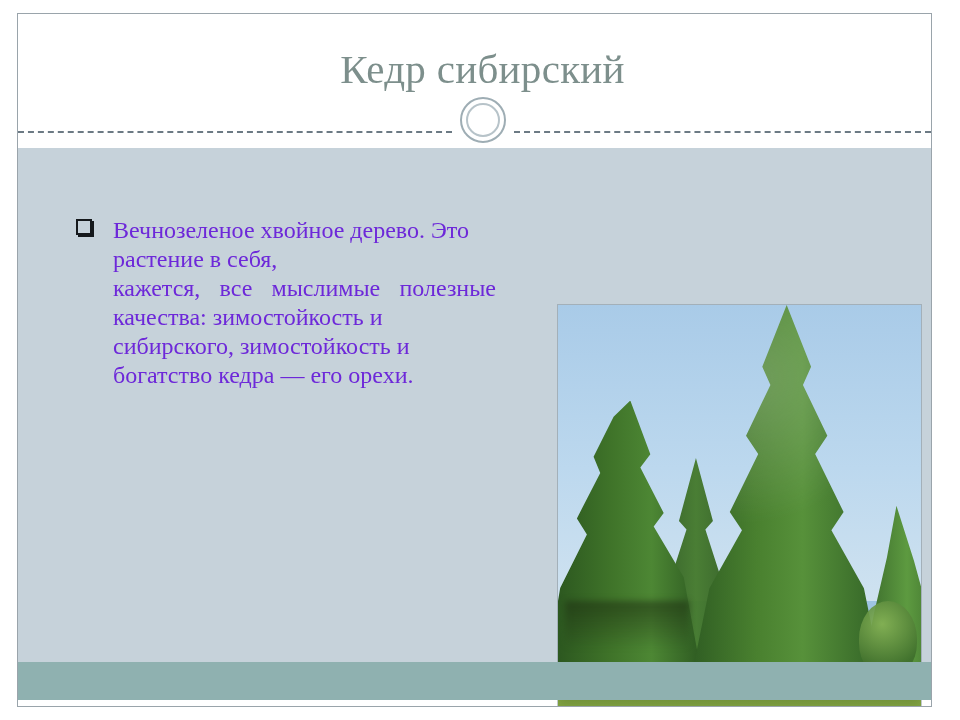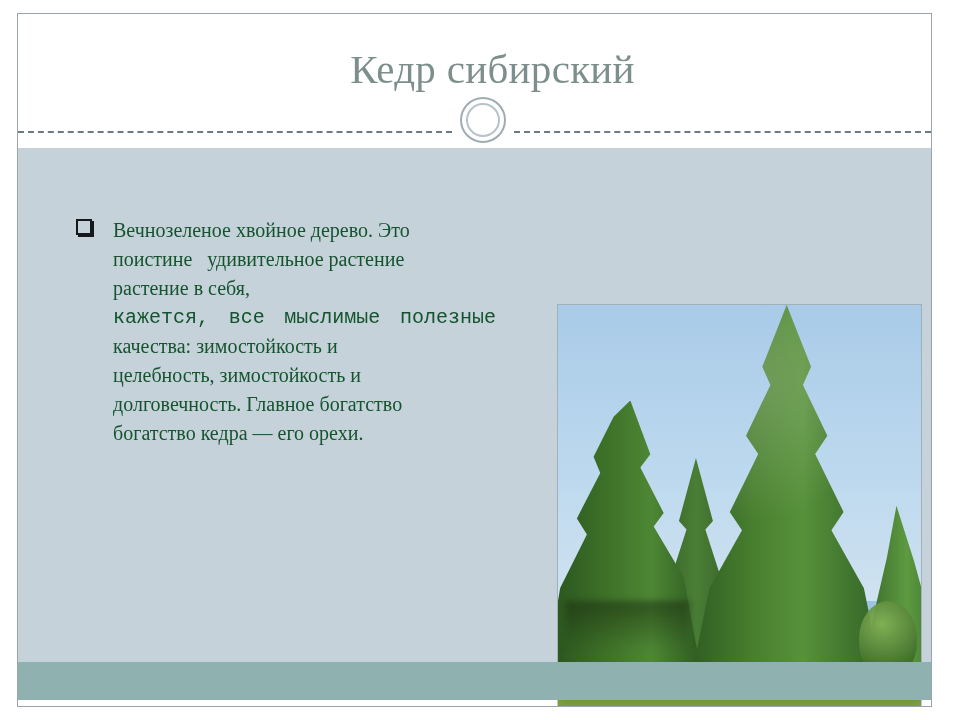--- a/index.html
+++ b/index.html
@@ -29,21 +29,21 @@
   
   #header {
     position: absolute;
     left: 0; top: 0;
     width: 913px;
     height: 134px;
     background: #ffffff;
   }
   #title {
     position: absolute;
-    left: 18px;
+    left: 8px;
     top: 30px;
     width: 913px;
     text-align: center;
     font-size: 41px;
     line-height: 50px;
     color: #7d8f8c;
     font-family: "Liberation Serif", "DejaVu Serif", serif;
     letter-spacing: 0.3px;
     white-space: nowrap;
   }
@@ -107,32 +107,31 @@
     position: absolute;
     left: 0;
     top: 3px;
     width: 16px;
     height: 16px;
     border: 2px solid #15191c;
     box-sizing: border-box;
     box-shadow: 2px 2px 0 #15191c;
   }
   .para {
-    font-size: 20px;
+    font-size: 24px;
     line-height: 29px;
-    color: #14532d;
+    color: #6d28d9;
     font-family: "Liberation Serif", "DejaVu Serif", serif;
   }
   .para .ln { display: block; white-space: pre; }
   .para .ln.justify {
     display: block;
     white-space: normal;
     text-align: justify;
     text-align-last: justify;
-    font-family: Liberation Mono, monospace;
   }
 
   
   #photo {
     position: absolute;
     left: 540px;
     top: 157px;
     width: 363px;
     height: 478px;
     overflow: hidden;
@@ -264,26 +263,24 @@
     <div id="ring-inner"></div>
   </div>
 
   <div id="body-panel">
 
     <div id="text-block">
       <div class="bullet-row">
         <span class="bullet-mark"></span>
         <div class="para">
           <span class="ln">Вечнозеленое хвойное дерево. Это</span>
-          <span class="ln">поистине   удивительное растение</span>
           <span class="ln">растение в себя,</span>
           <span class="ln justify">кажется, все мыслимые полезные</span>
           <span class="ln">качества: зимостойкость и</span>
-          <span class="ln">целебность, зимостойкость и</span>
-          <span class="ln">долговечность. Главное богатство</span>
+          <span class="ln">сибирского, зимостойкость и</span>
           <span class="ln">богатство кедра — его орехи.</span>
         </div>
       </div>
     </div>
 
     <div id="photo">
       <div class="sky"></div>
       <div class="lawn"></div>
       <div class="lawn-shadow"></div>
       <div class="path-strip"></div>

